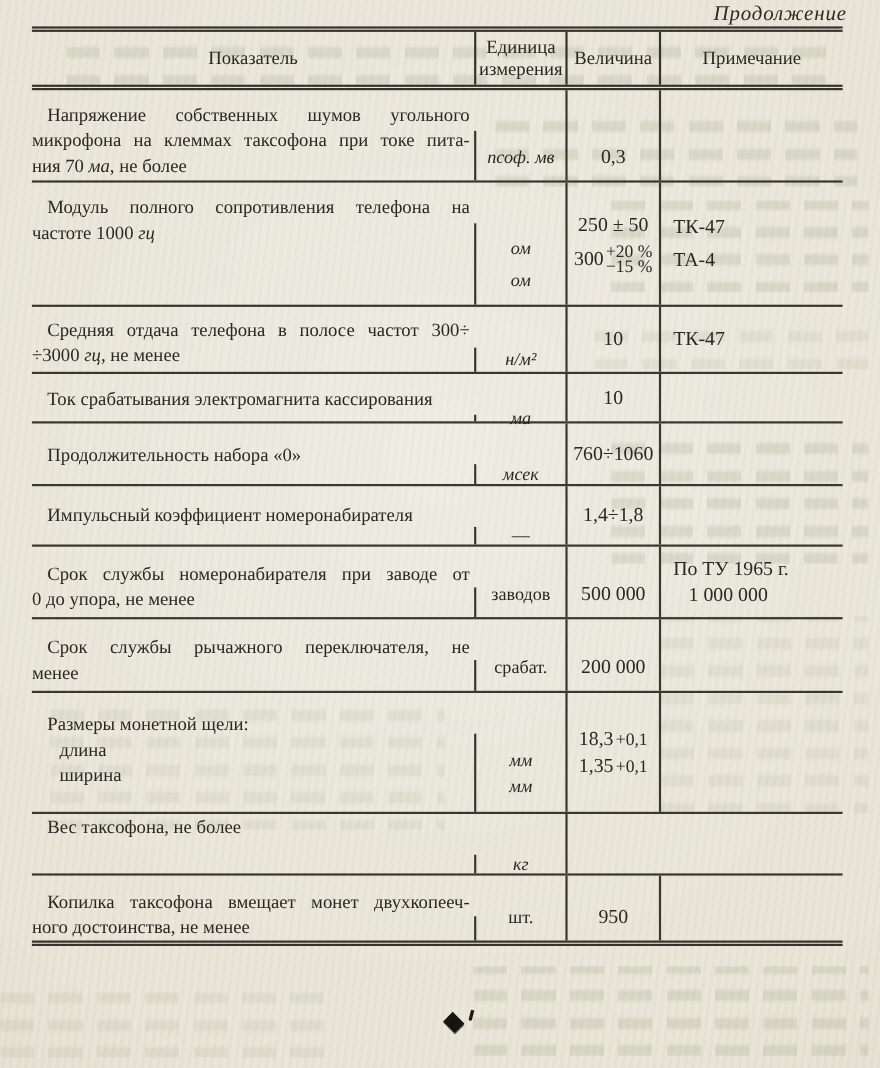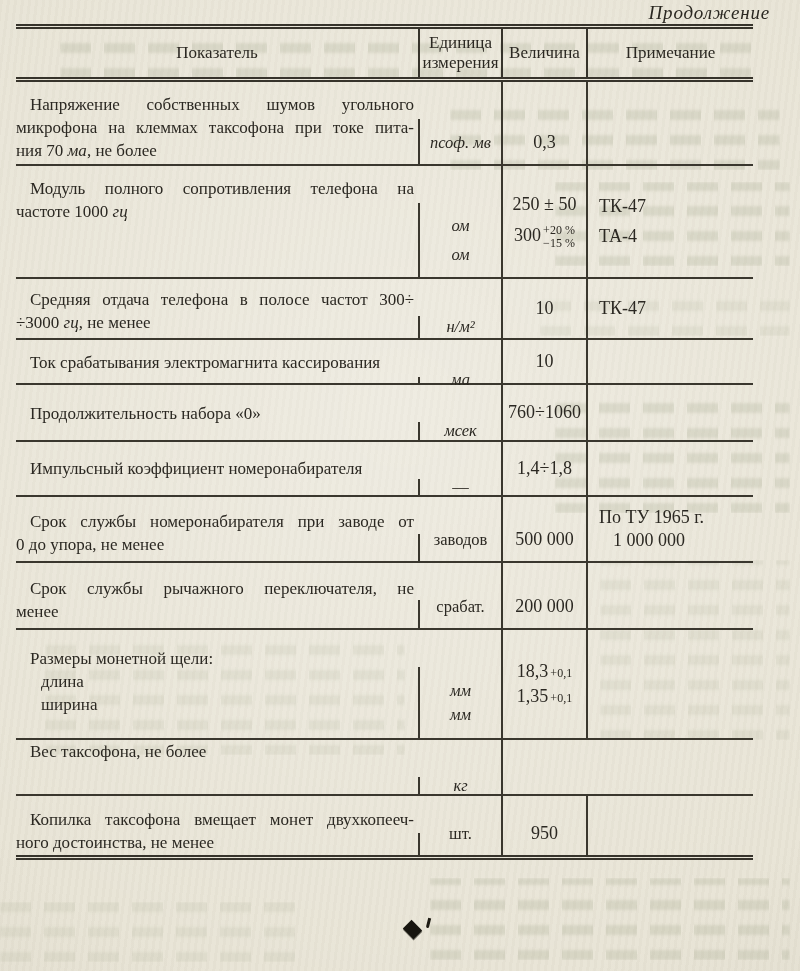--- a/index.html
+++ b/index.html
@@ -35,21 +35,21 @@
     top: 2px; right: 30px;
     z-index: 2;
     font-style: italic;
     font-size: 19px;
     letter-spacing: .8px;
   }
 
   
   .spec-table {
     position: absolute;
-    left: 16px; top: 24px;
+    left: 29px; top: 24px;
     width: 737px;
     z-index: 1;
   }
   .thead {
     display: flex;
     align-items: stretch;
     height: 58px;
     border-top: 5px double #36332b;
     border-bottom: 5px double #36332b;
   }
@@ -96,21 +96,21 @@
   .it { font-style: italic; }
 
   
   .vb .c2, .vb .c3 { justify-content: flex-end; padding-bottom: 11px; }
 
   
   .ss {
     display: inline-flex;
     flex-direction: column;
     vertical-align: middle;
-    font-size: 12px;
+    font-size: 16px;
     line-height: 12.5px;
     margin-left: 2px;
     text-align: left;
   }
 
   
   .ornament { position: absolute; left: 400px; top: 918px; width: 36px; height: 26px; z-index: 2; }
   .dshape {
     position: absolute; left: 5px; top: 4px;
     width: 15px; height: 15px;

